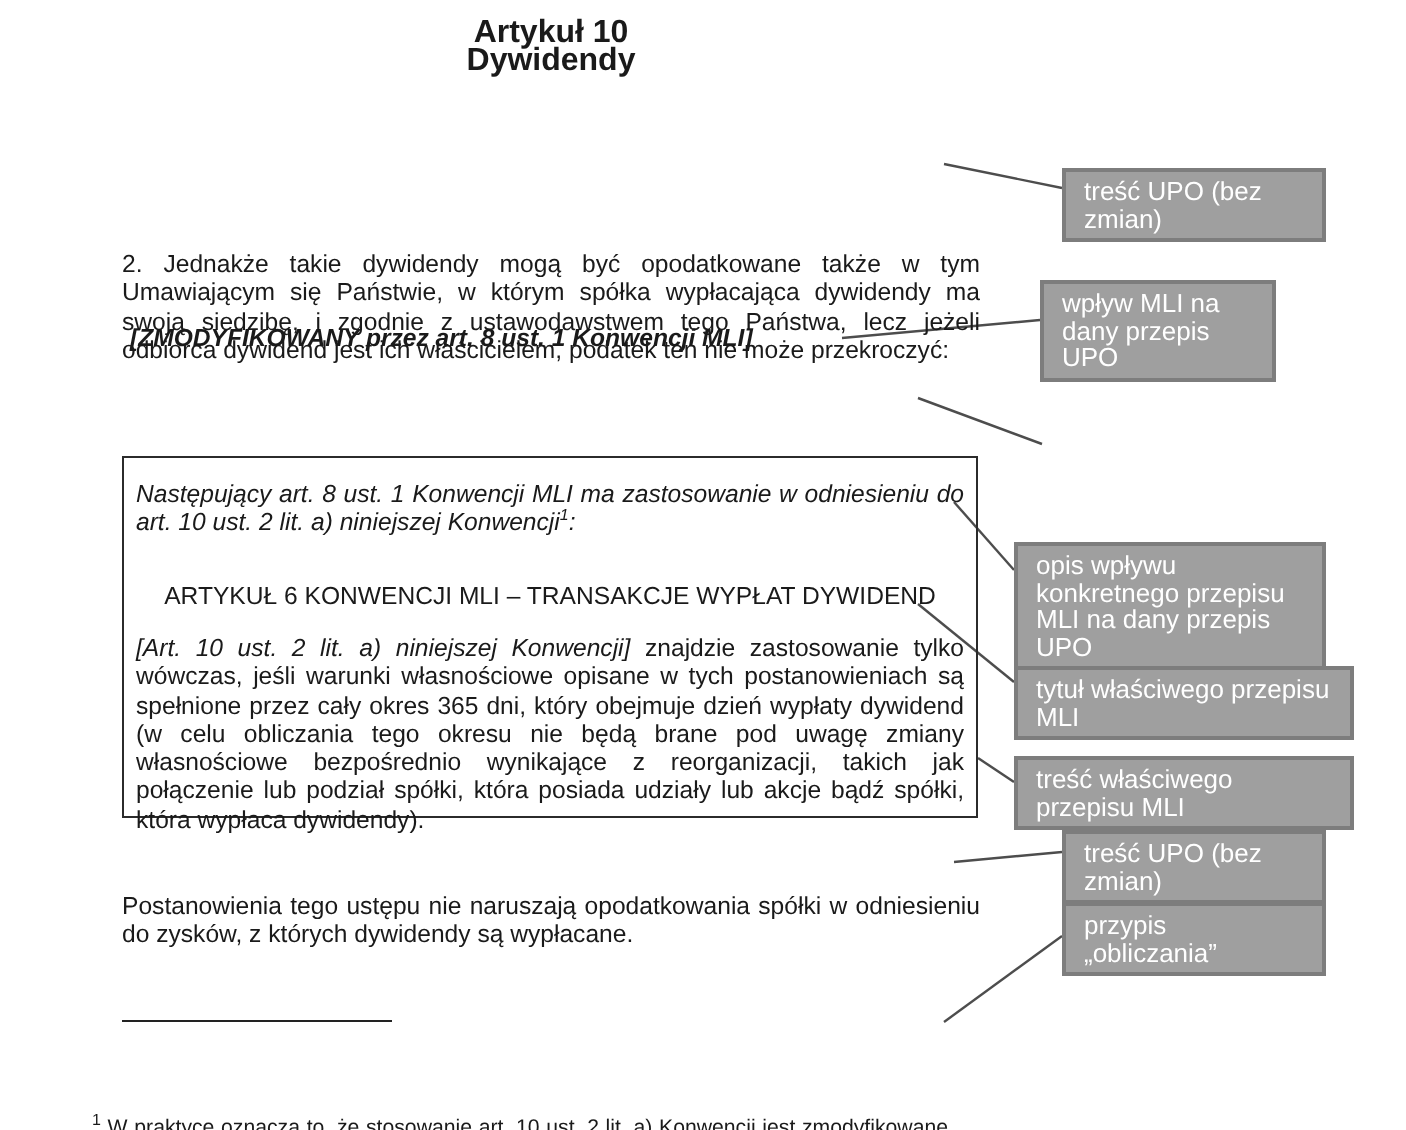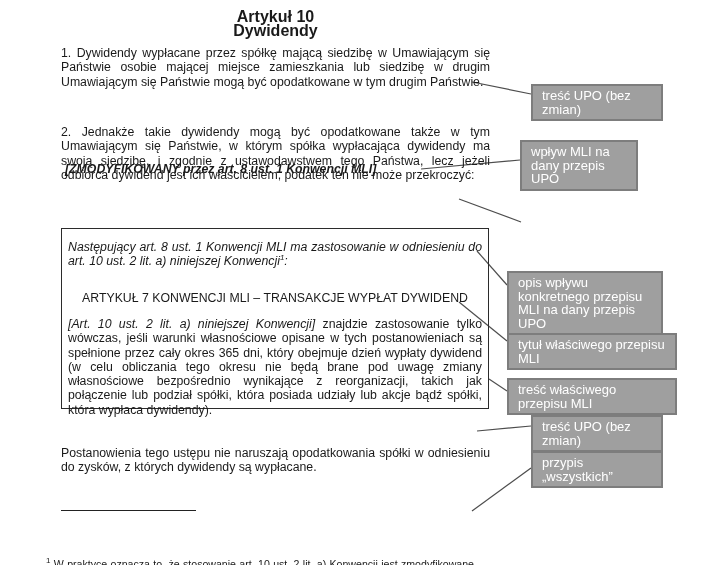--- a/index.html
+++ b/index.html
@@ -44,32 +44,31 @@
     <line x1="477" y1="251" x2="507" y2="285"></line>
     <line x1="459" y1="302" x2="507" y2="341"></line>
     <line x1="489" y1="379" x2="507" y2="391"></line>
     <line x1="477" y1="431" x2="531" y2="426"></line>
     <line x1="531" y1="468" x2="472" y2="511"></line>
   </svg>
 
   <div class="abs title" style="left:61px;top:8px;width:429px;">Artykuł 10</div>
   <div class="abs title" style="left:61px;top:22px;width:429px;">Dywidendy</div>
 
-  <div class="abs doc-text just" style="left:61px;top:46px;width:429px;">1. Dywidendy wypłacane przez spółkę mającą siedzibę w Umawiającym się Państwie osobie mającej miejsce zamieszkania lub siedzibę w drugim Umawiającym się Państwie mogą być opodatkowane w tym drugim Państwie.</div>
 
   <div class="abs doc-text just" style="left:61px;top:101px;width:429px;margin-top:24px;">2. Jednakże takie dywidendy mogą być opodatkowane także w tym Umawiającym się Państwie, w którym spółka wypłacająca dywidendy ma swoją siedzibę, i zgodnie z ustawodawstwem tego Państwa, lecz jeżeli odbiorca dywidend jest ich właścicielem, podatek ten nie może przekroczyć:</div>
 
   <div class="abs doc-text bold" style="left:65px;top:162px;width:429px;font-style:italic;">[ZMODYFIKOWANY przez art. 8 ust. 1 Konwencji MLI]</div>
 
 
   <div class="abs mli-box" style="left:61px;top:228px;width:428px;height:181px;"></div>
 
   <div class="abs doc-text ital just" style="left:68px;top:240px;width:414px;"><span>Następujący art. 8 ust. 1 Konwencji MLI ma zastosowanie w odniesieniu do art. 10 ust. 2 lit. a) niniejszej Konwencji</span><sup>1</sup><span>:</span></div>
 
-  <div class="abs doc-text center" style="left:68px;top:291px;width:414px;">ARTYKUŁ 7 KONWENCJI MLI – TRANSAKCJE WYPŁAT DYWIDEND</div>
+  <div class="abs doc-text center" style="left:68px;top:291px;width:414px;">ARTYKUŁ 6 KONWENCJI MLI – TRANSAKCJE WYPŁAT DYWIDEND</div>
 
   <div class="abs doc-text just" style="left:68px;top:317px;width:414px;"><span class="ital">[Art. 10 ust. 2 lit. a) niniejszej Konwencji]</span><span> znajdzie zastosowanie tylko wówczas, jeśli warunki własnościowe opisane w tych postanowieniach są spełnione przez cały okres 365 dni, który obejmuje dzień wypłaty dywidend (w celu obliczania tego okresu nie będą brane pod uwagę zmiany własnościowe bezpośrednio wynikające z reorganizacji, takich jak połączenie lub podział spółki, która posiada udziały lub akcje bądź spółki, która wypłaca dywidendy).</span></div>
 
 
   <div class="abs doc-text just" style="left:61px;top:446px;width:429px;">Postanowienia tego ustępu nie naruszają opodatkowania spółki w odniesieniu do zysków, z których dywidendy są wypłacane.</div>
 
   <div class="abs fn-rule" style="left:61px;top:510px;width:135px;"></div>
   <div class="abs fn just" style="left:46px;top:514px;width:428px;margin-top:44px;"><sup>1</sup><span> W praktyce oznacza to, że stosowanie art. 10 ust. 2 lit. a) Konwencji jest zmodyfikowane poprzez dodanie warunku minimalnego okresu posiadania (365 dni), o którym mowa w art. 8 ust. 1 Konwencji MLI.</span></div>
 
   <div class="abs label-box" style="left:531px;top:84px;width:132px;min-height:21px;">treść UPO (bez zmian)</div>
@@ -78,15 +77,15 @@
 
 
   <div class="abs label-box" style="left:507px;top:333px;width:170px;min-height:25px;">tytuł właściwego przepisu MLI</div>
 
   <div class="abs label-box" style="left:507px;top:271px;width:156px;min-height:54px;">opis wpływu konkretnego przepisu MLI na dany przepis UPO</div>
 
   <div class="abs label-box" style="left:507px;top:378px;width:170px;min-height:25px;">treść właściwego przepisu MLI</div>
 
   <div class="abs label-box" style="left:531px;top:415px;width:132px;min-height:22px;">treść UPO (bez zmian)</div>
 
-  <div class="abs label-box" style="left:531px;top:451px;width:132px;min-height:22px;">przypis „wszystkich”</div>
+  <div class="abs label-box" style="left:531px;top:451px;width:132px;min-height:22px;">przypis „obliczania”</div>
 
 </div>
 
 </body></html>

